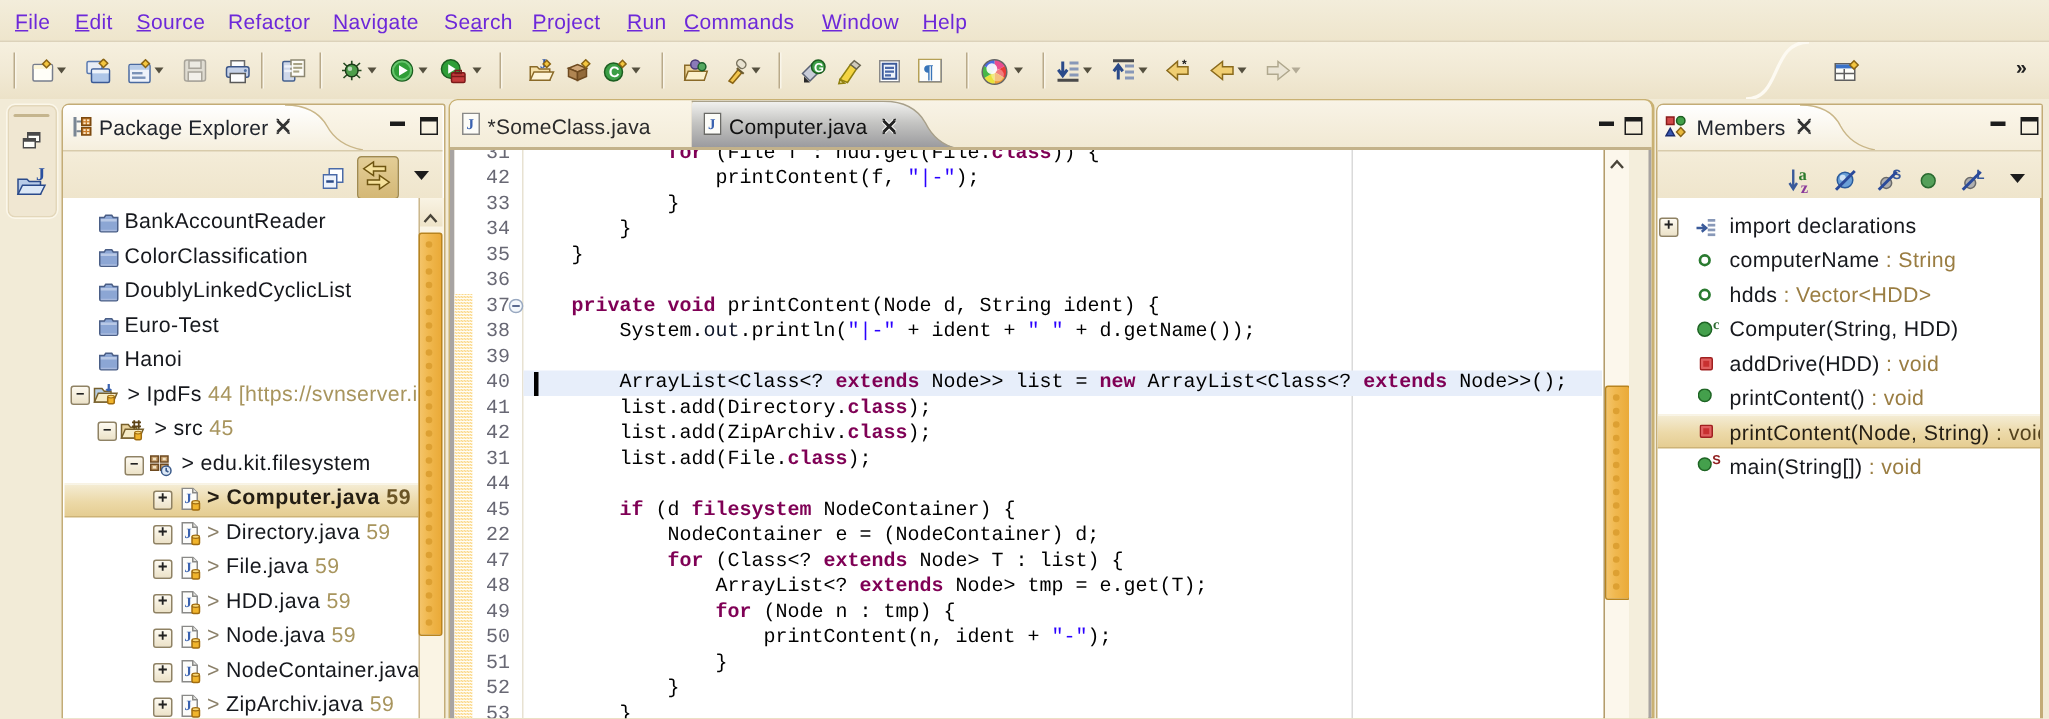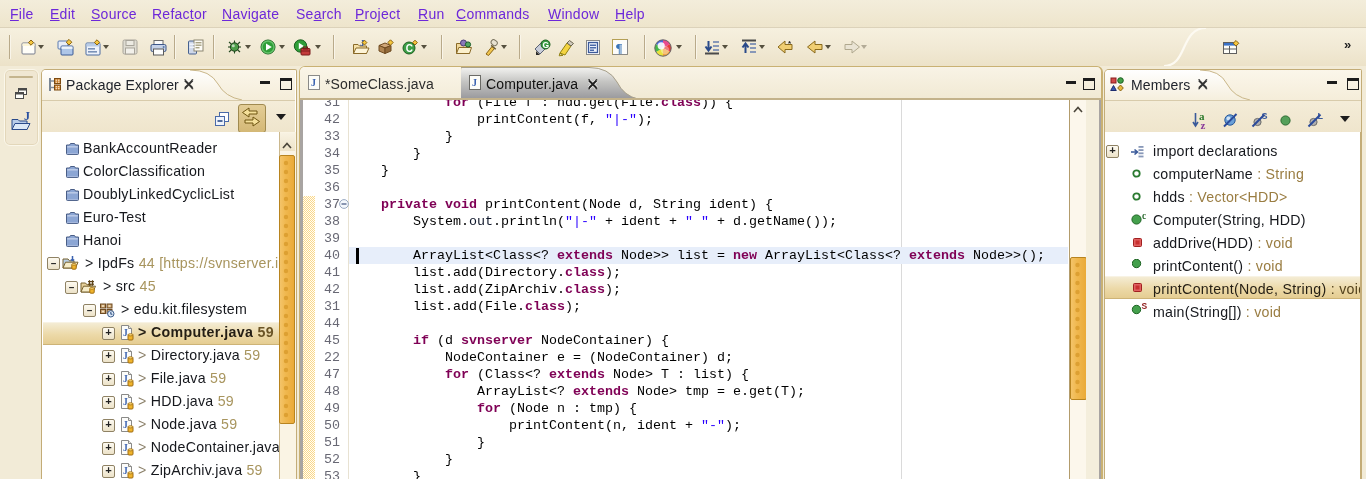--- a/index.html
+++ b/index.html
@@ -625,21 +625,21 @@
     <div class="cl" style="top:10.5px">                printContent(f, <span class="s">"|-"</span>);</div>
     <div class="cl" style="top:27.5px">            }</div>
     <div class="cl" style="top:44.5px">        }</div>
     <div class="cl" style="top:61.5px">    }</div>
     <div class="cl" style="top:95.5px">    <b>private</b> <b>void</b> printContent(Node d, String ident) {</div>
     <div class="cl" style="top:112.5px">        System.<span class="f">out</span>.println(<span class="s">"|-"</span> + ident + <span class="s">" "</span> + d.getName());</div>
     <div class="cl" style="top:146.5px">        ArrayList&lt;Class&lt;? <b>extends</b> Node&gt;&gt; list = <b>new</b> ArrayList&lt;Class&lt;? <b>extends</b> Node&gt;&gt;();</div>
     <div class="cl" style="top:163.5px">        list.add(Directory.<b>class</b>);</div>
     <div class="cl" style="top:180.5px">        list.add(ZipArchiv.<b>class</b>);</div>
     <div class="cl" style="top:197.5px">        list.add(File.<b>class</b>);</div>
-    <div class="cl" style="top:231.5px">        <b>if</b> (d <b>svnserver</b> NodeContainer) {</div>
+    <div class="cl" style="top:231.5px">        <b>if</b> (d <b>filesystem</b> NodeContainer) {</div>
     <div class="cl" style="top:248.5px">            NodeContainer e = (NodeContainer) d;</div>
     <div class="cl" style="top:265.5px">            <b>for</b> (Class&lt;? <b>extends</b> Node&gt; T : list) {</div>
     <div class="cl" style="top:282.5px">                ArrayList&lt;? <b>extends</b> Node&gt; tmp = e.get(T);</div>
     <div class="cl" style="top:299.5px">                <b>for</b> (Node n : tmp) {</div>
     <div class="cl" style="top:316.5px">                    printContent(n, ident + <span class="s">"-"</span>);</div>
     <div class="cl" style="top:333.5px">                }</div>
     <div class="cl" style="top:350.5px">            }</div>
     <div class="cl" style="top:367.5px">        }</div>
   </div>
 </div>

